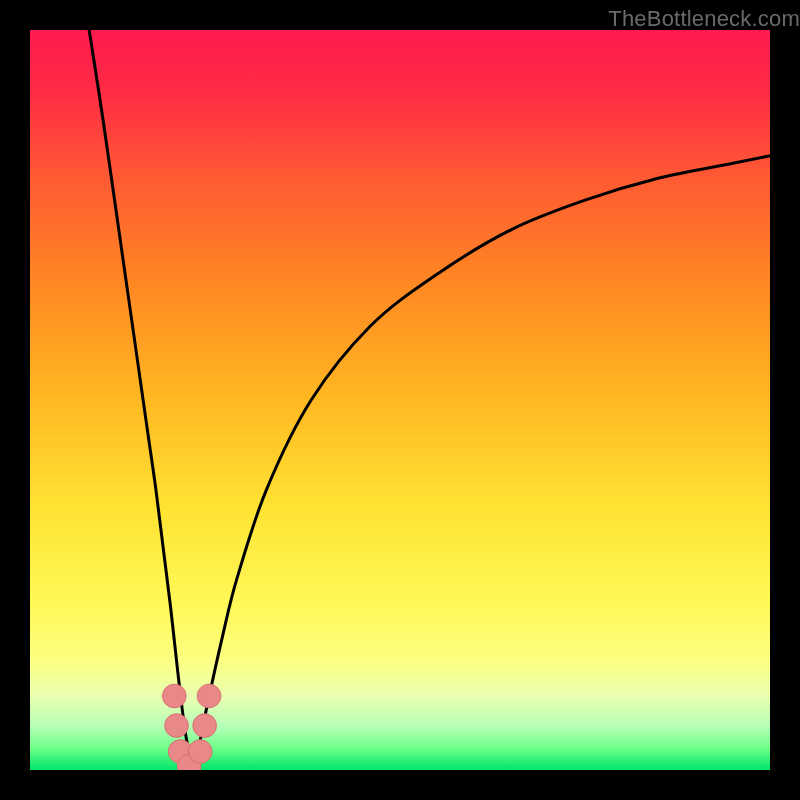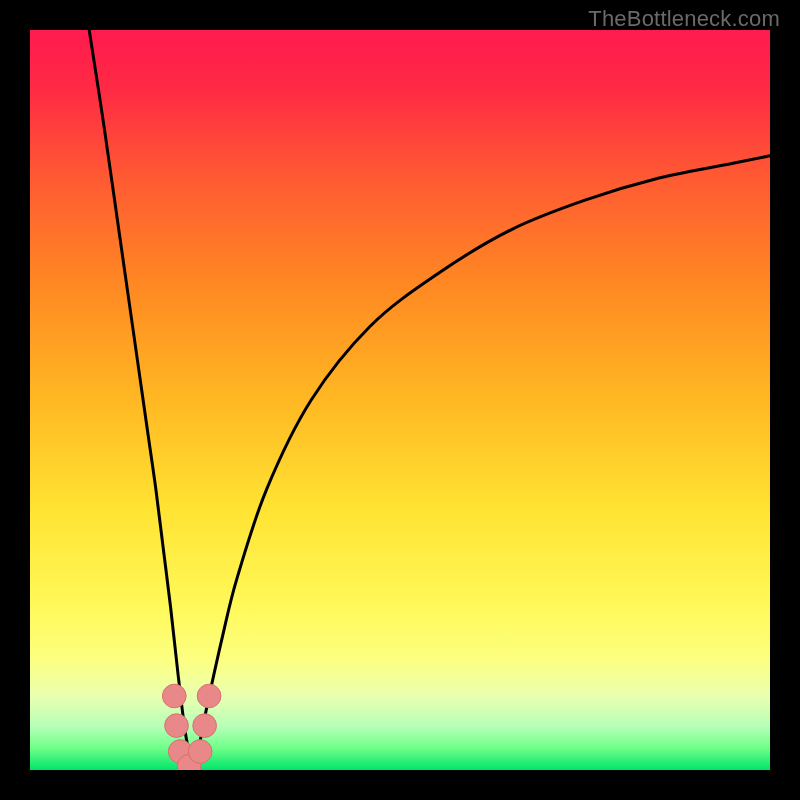--- a/index.html
+++ b/index.html
@@ -21,21 +21,21 @@
     position: absolute;
     top: 30px;
     left: 30px;
     width: 740px;
     height: 740px;
     overflow: hidden;
   }
   .watermark {
     position: absolute;
     top: 6px;
-    right: 20px;
+    right: 0;
     color: #6a6a6a;
     font-size: 22px;
     letter-spacing: 0.2px;
     font-weight: 400;
   }
   svg { display: block; }
 </style>
 </head>
 <body>
 

